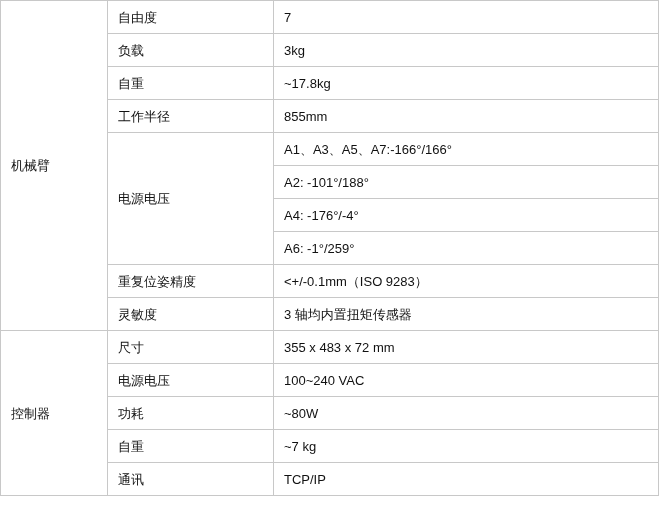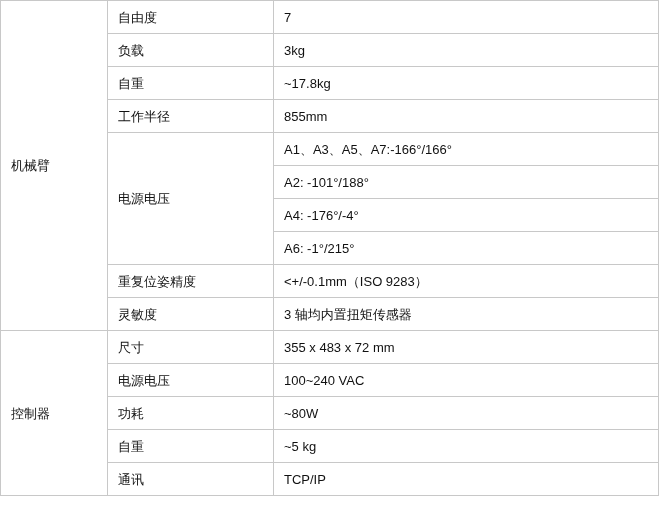--- a/index.html
+++ b/index.html
@@ -78,21 +78,21 @@
       <td class="label-cell" rowspan="4">电源电压</td>
       <td class="value-cell">A1、A3、A5、A7:-166°/166°</td>
     </tr>
     <tr class="sub-row">
       <td class="value-cell">A2:  -101°/188°</td>
     </tr>
     <tr class="sub-row">
       <td class="value-cell">A4:  -176°/-4°</td>
     </tr>
     <tr class="sub-row">
-      <td class="value-cell">A6:  -1°/215°</td>
+      <td class="value-cell">A6:  -1°/259°</td>
     </tr>
 
     <tr class="data-row">
       <td class="label-cell">重复位姿精度</td>
       <td class="value-cell">&lt;+/-0.1mm（ISO 9283）</td>
     </tr>
     <tr class="data-row">
       <td class="label-cell">灵敏度</td>
       <td class="value-cell">3 轴均内置扭矩传感器</td>
     </tr>
@@ -105,21 +105,21 @@
     <tr class="data-row">
       <td class="label-cell">电源电压</td>
       <td class="value-cell">100~240 VAC</td>
     </tr>
     <tr class="data-row">
       <td class="label-cell">功耗</td>
       <td class="value-cell">~80W</td>
     </tr>
     <tr class="data-row">
       <td class="label-cell">自重</td>
-      <td class="value-cell">~5 kg</td>
+      <td class="value-cell">~7 kg</td>
     </tr>
     <tr class="data-row">
       <td class="label-cell">通讯</td>
       <td class="value-cell">TCP/IP</td>
     </tr>
 
   </tbody>
 </table>
 
 </body></html>

